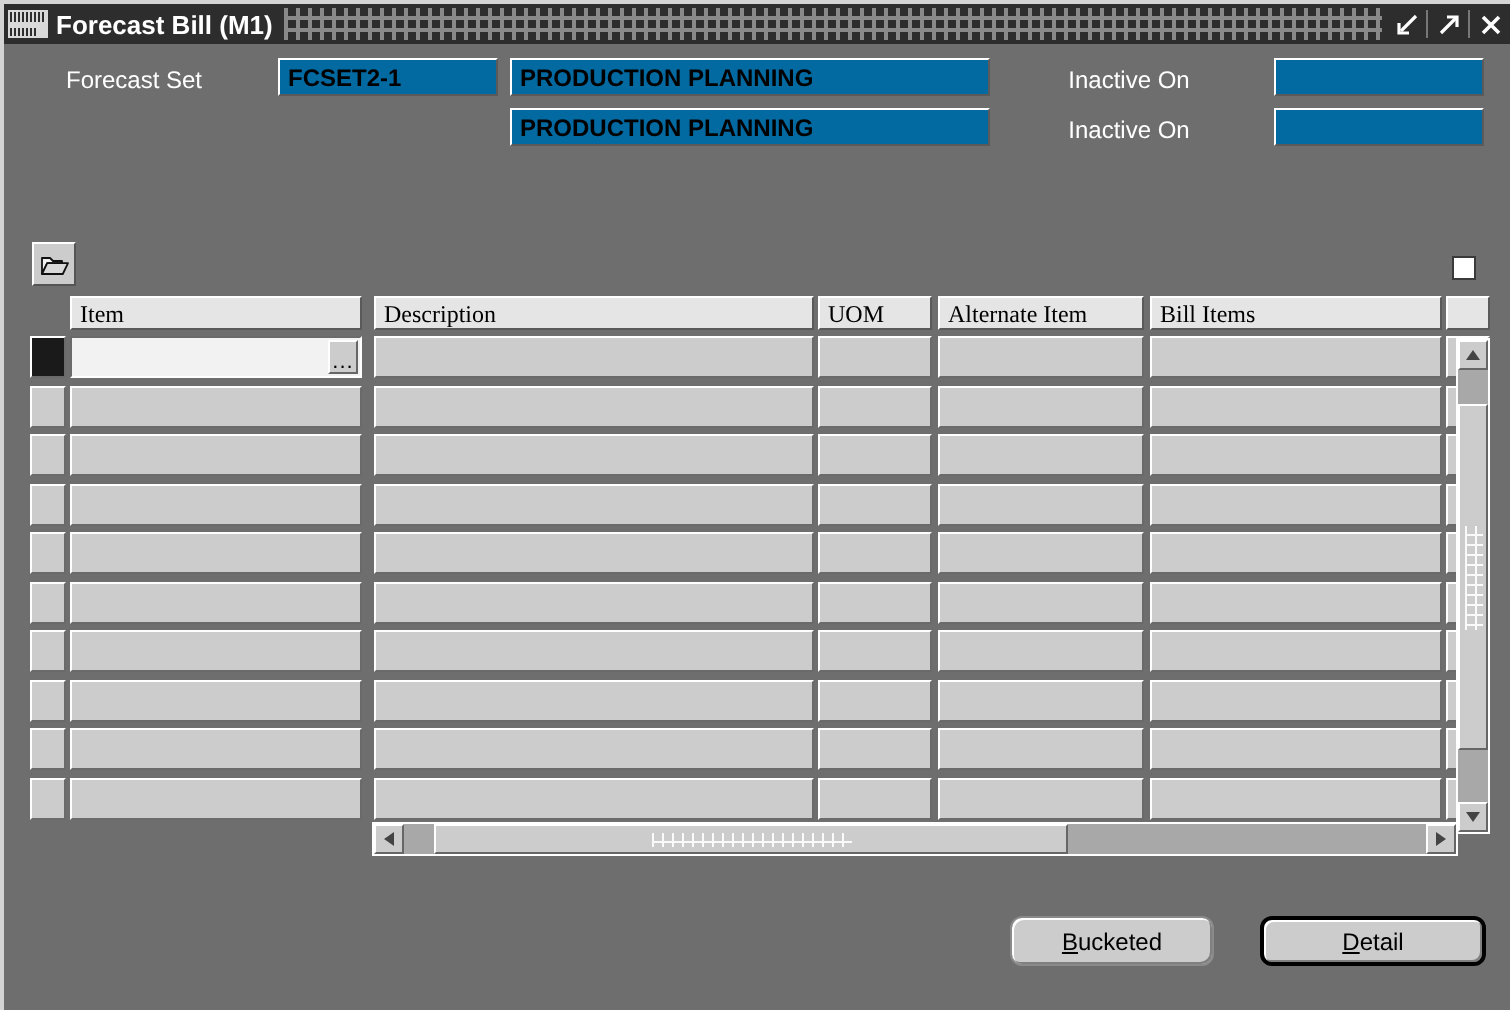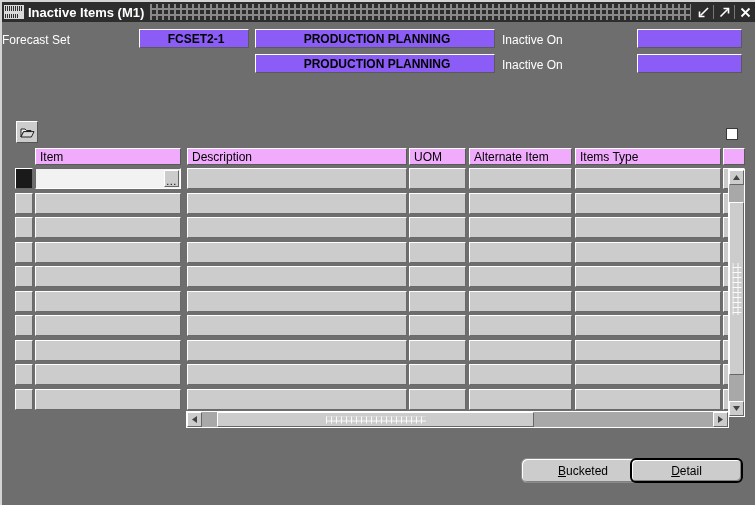--- a/index.html
+++ b/index.html
@@ -99,38 +99,37 @@
   .tb-btn svg { display: block; }
   .tb-sep {
     width: 1px; height: 14px; background: #777; flex: 0 0 auto;
   }
 
   
   .hdr-label {
     position: absolute;
     color: #ffffff;
     font-size: 12px;
-    text-align: left;
+    text-align: center;
     white-space: nowrap;
   }
   .field {
     position: absolute;
-    background: #8b5cf6;
+    background: #0369a1;
     border-top: 1px solid #ffffff;
     border-left: 1px solid #ffffff;
     border-right: 1px solid #5a5a5a;
     border-bottom: 1px solid #5a5a5a;
     box-sizing: border-box;
     font-size: 12px;
     font-weight: bold;
     color: #000000;
     padding: 2px 0 0 4px;
     overflow: hidden;
     white-space: nowrap;
-    text-align: center;
   }
   .field.empty { color: transparent; }
 
   
   #folder-btn {
     position: absolute; left: 14px; top: 119px; width: 22px; height: 22px;
     background: #cccccc;
     border-top: 1px solid #ffffff;
     border-left: 1px solid #ffffff;
     border-right: 1px solid #555;
@@ -146,31 +145,32 @@
     border: 1px solid #3a3a3a;
     box-sizing: border-box;
   }
 
   
   #grid { position: absolute; left: 0; top: 0; }
 
   .col-head {
     position: absolute;
     height: 17px;
-    background: #f0abfc;
+    background: #e5e5e5;
     border-top: 1px solid #ffffff;
     border-left: 1px solid #ffffff;
     border-right: 1px solid #5a5a5a;
     border-bottom: 1px solid #5a5a5a;
     box-sizing: border-box;
     font-size: 12px;
     color: #000000;
     padding: 1px 0 0 4px;
     overflow: hidden;
     white-space: nowrap;
+    font-family: Liberation Serif, serif;
   }
 
   .rec-ind {
     position: absolute; left: 13px; width: 18px; height: 21px;
     background: #cccccc;
     border-top: 1px solid #ffffff;
     border-left: 1px solid #ffffff;
     border-right: 1px solid #6a6a6a;
     border-bottom: 1px solid #6a6a6a;
     box-sizing: border-box;
@@ -289,21 +289,21 @@
   <div id="bg-window-title">
     <div id="bg-leftchip"></div>
     <div class="bg-label">PRODUCTION PLANNING</div>
     <div class="bg-hatch"></div>
   </div>
 
   <div id="window">
 
     <div id="titlebar">
       <div class="oracle-logo"></div>
-      <div id="title-text">Inactive Items (M1)</div>
+      <div id="title-text">Forecast Bill (M1)</div>
       <div id="title-hatch"></div>
 
       <div class="tb-btn">
         <svg width="13" height="13" viewBox="0 0 13 13">
           <path d="M11 2 L3.5 9.5" stroke="#fff" stroke-width="1.6" fill="none"></path>
           <path d="M2.5 5.5 L2.5 10.5 L7.5 10.5" stroke="#fff" stroke-width="1.6" fill="none"></path>
         </svg>
       </div>
       <div class="tb-sep"></div>
       <div class="tb-btn">
@@ -339,21 +339,21 @@
       </svg>
     </div>
 
     <div id="corner-square"></div>
 
     <div id="grid">
         <div class="col-head" style="left: 33px; top: 146px; width: 146px;">Item</div>
         <div class="col-head" style="left: 185px; top: 146px; width: 220px;">Description</div>
         <div class="col-head" style="left: 407px; top: 146px; width: 57px;">UOM</div>
         <div class="col-head" style="left: 467px; top: 146px; width: 103px;">Alternate Item</div>
-        <div class="col-head" style="left: 573px; top: 146px; width: 146px;">Items Type</div>
+        <div class="col-head" style="left: 573px; top: 146px; width: 146px;">Bill Items</div>
         <div class="col-head" style="left: 721px; top: 146px; width: 22px;"></div>
         <div class="rec-ind current" style="top: 166px;"></div>
         <div class="cell active" style="left: 33px; top: 166px; width: 146px;">
           <div class="lov-btn">...</div>
         </div>
         <div class="cell" style="left: 185px; top: 166px; width: 220px;"></div>
         <div class="cell" style="left: 407px; top: 166px; width: 57px;"></div>
         <div class="cell" style="left: 467px; top: 166px; width: 103px;"></div>
         <div class="cell" style="left: 573px; top: 166px; width: 146px;"></div>
         <div class="cell" style="left: 721px; top: 166px; width: 22px;"></div>
@@ -447,21 +447,21 @@
       <div class="sb-thumb" id="h-thumb" style="top: 0px; height: 15px; left: 30.33px; width: 316.82px;">
         <div class="grip-h"></div>
       </div>
       <div class="sb-arrow" style="right:0; top:0; width:15px; height:15px;">
         <svg width="7" height="9" viewBox="0 0 7 9">
             <path d="M1 1 L1 8 L6 4.5 Z" fill="#444"></path>
           </svg>
       </div>
     </div>
 
-    <div class="btn" id="btn-bucketed" style="left:519px; top:456px; width:124px;">
+    <div class="btn" id="btn-bucketed" style="left:503px; top:456px; width:102px;">
         <span><u>B</u>ucketed</span>
       </div>
     <div class="btn focused" id="btn-detail" style="left:628px; top:456px; width:113px;">
         <span><u>D</u>etail</span>
       </div>
 
   </div>
 </div>
 
 </body></html>

